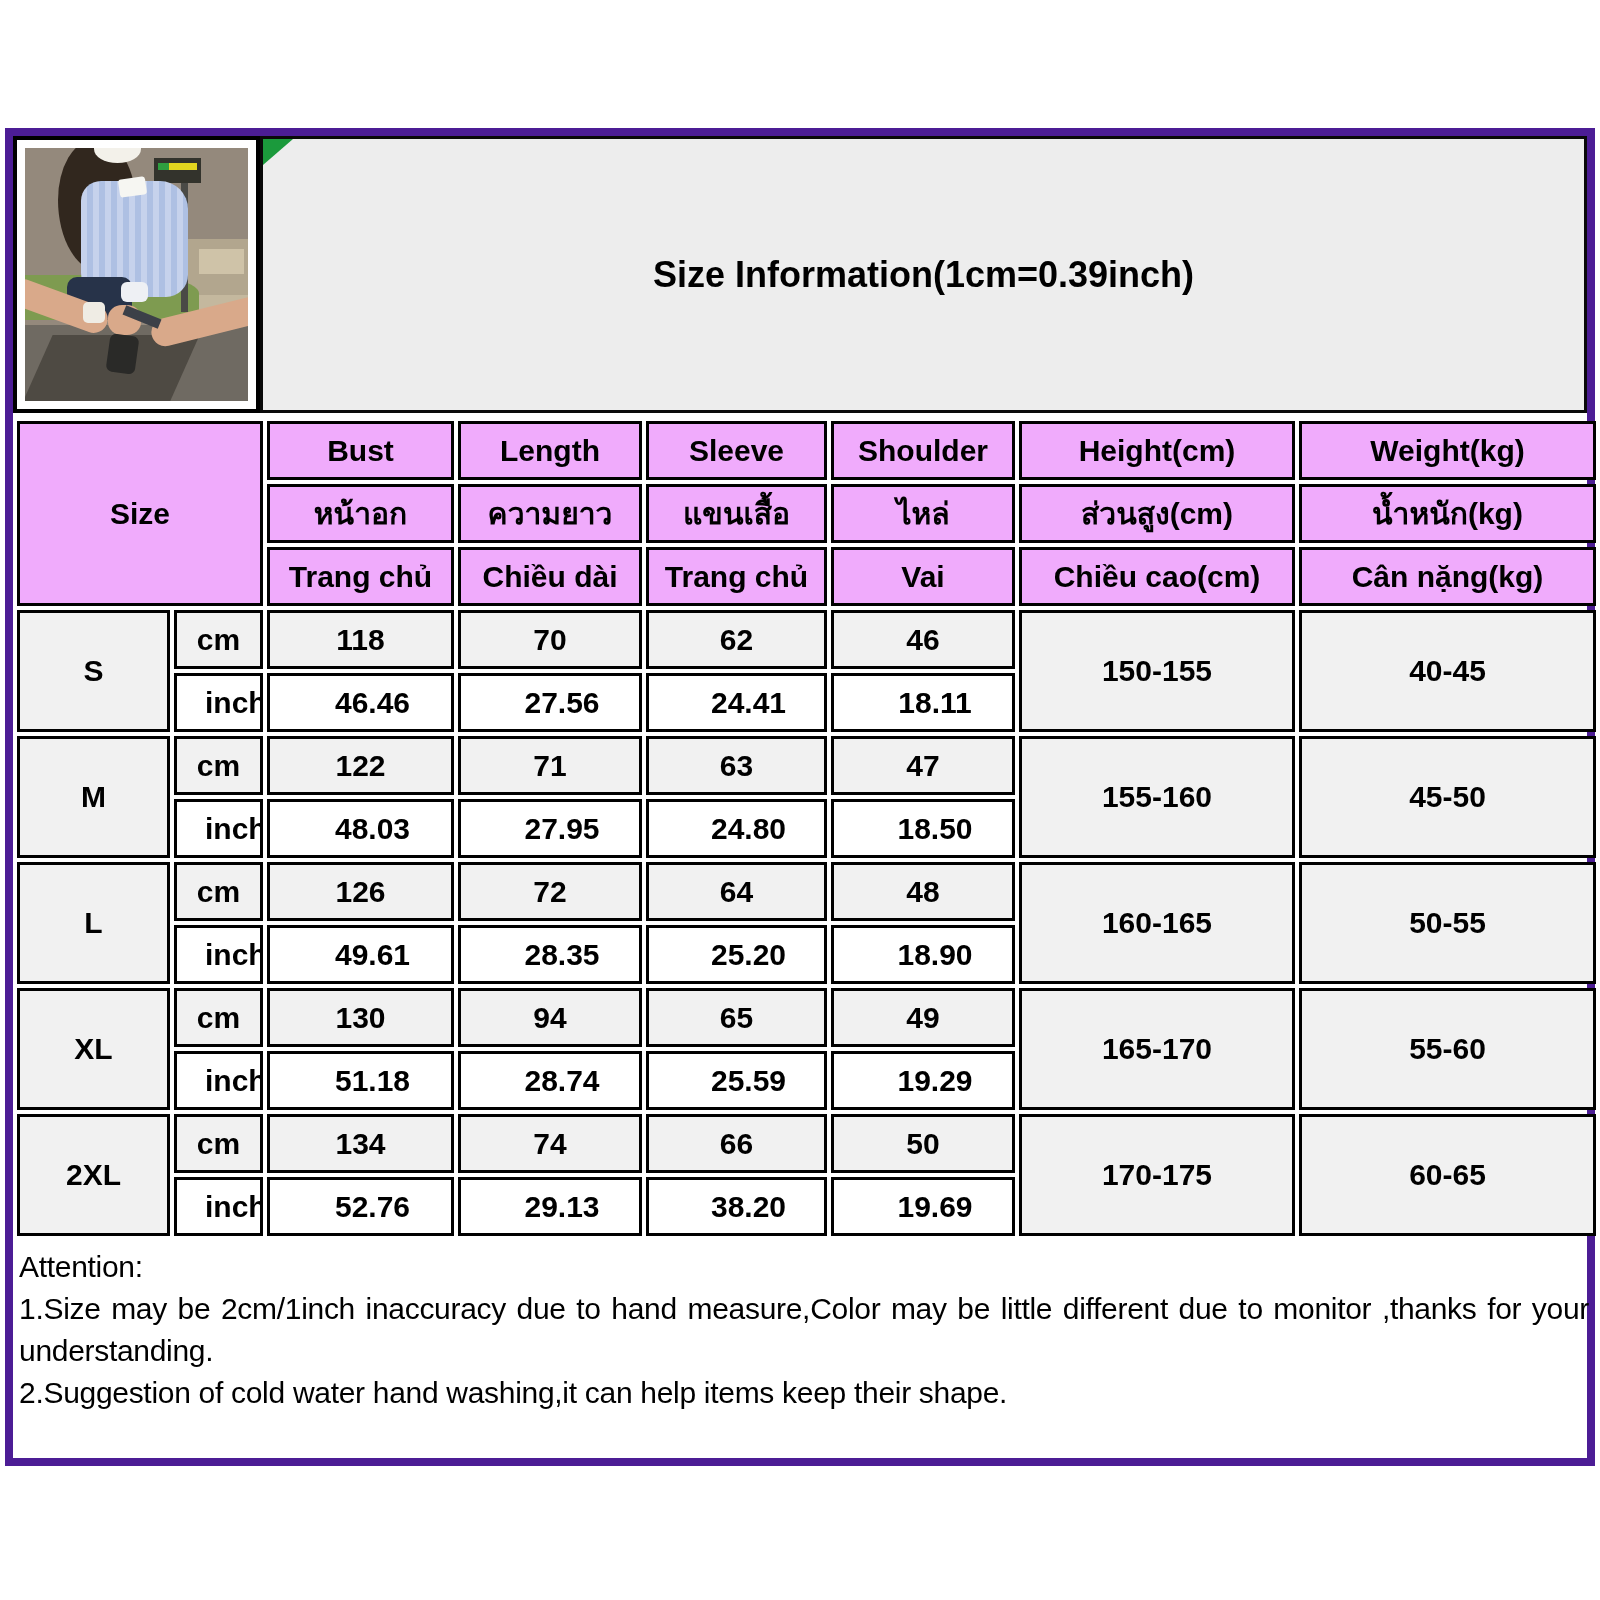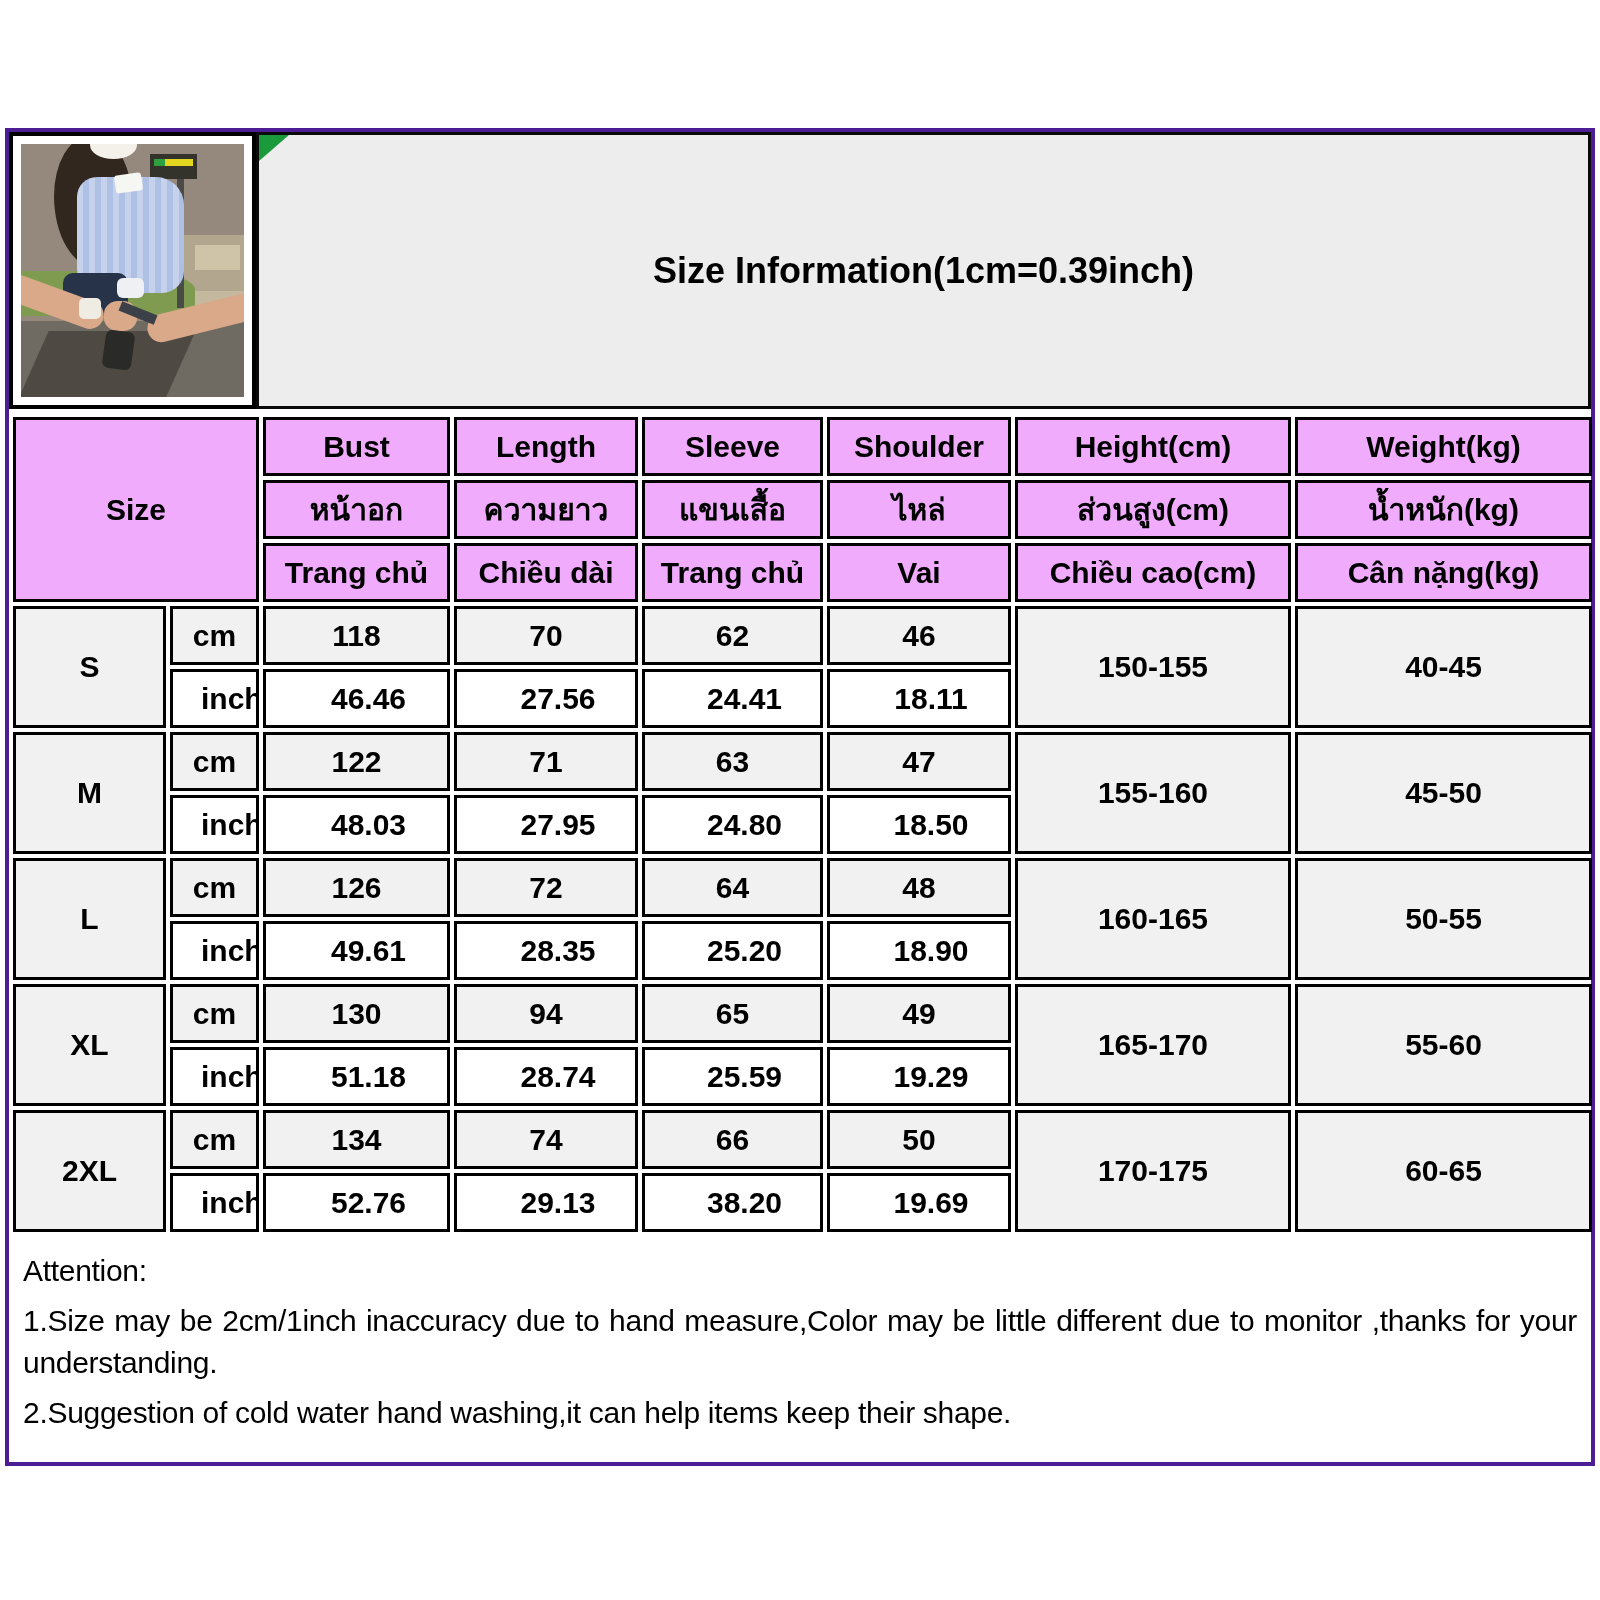--- a/index.html
+++ b/index.html
@@ -2,21 +2,21 @@
 <html><head>
 <meta charset="utf-8">
 <style>
   html,body { margin:0; padding:0; background:#ffffff; }
   .page {
     position:relative; width:1600px; height:1600px; background:#ffffff;
     font-family:"Liberation Sans","DejaVu Sans",sans-serif; color:#000;
   }
   .outer-box {
     position:absolute; left:5px; top:128px; width:1590px; height:1338px;
-    border:4px solid #4c1d95; box-sizing:border-box; background:#fff;
+    border:8px solid #4c1d95; box-sizing:border-box; background:#fff;
   }
   
   .photo-box {
     position:absolute; left:0; top:0; width:247px; height:277px;
     border:4px solid #000; box-sizing:border-box; background:#fff; padding:8px;
   }
   .scene { position:relative; width:100%; height:100%; overflow:hidden; background:#94897c; }
   .scene div { position:absolute; }
   .ph-steps   { right:0; top:36%; width:27%; height:42%; background:#b2a68e; }
   .ph-step2   { right:2%; top:40%; width:20%; height:10%; background:#cfc3a8; }
@@ -63,21 +63,21 @@
     overflow:hidden;
   }
   .size-table th { background:#f0abfc; }
   .c-sizehead { font-size:52px; }
   .cell-size  { background:#d8d8d8; font-size:34px; }
   .row-cm  td { background:#f1f1f1; }
   .row-inch td { background:#ffffff;padding-left:28px; }
   .cell-range { background:#f1f1f1 !important; }
   
   .attention { position:absolute; left:0; top:1108px; width:1582px; padding:2px 6px; box-sizing:border-box; }
-  .attention p { margin:8px; font-size:30px; line-height:42px; font-weight:normal;
+  .attention p { margin:0; font-size:30px; line-height:42px; font-weight:normal;
                  letter-spacing:-0.3px; text-align:justify; }
 </style>
 </head>
 <body>
 
 <div class="page">
   <div class="outer-box">
 
     <div class="photo-box">
       <div class="scene">

